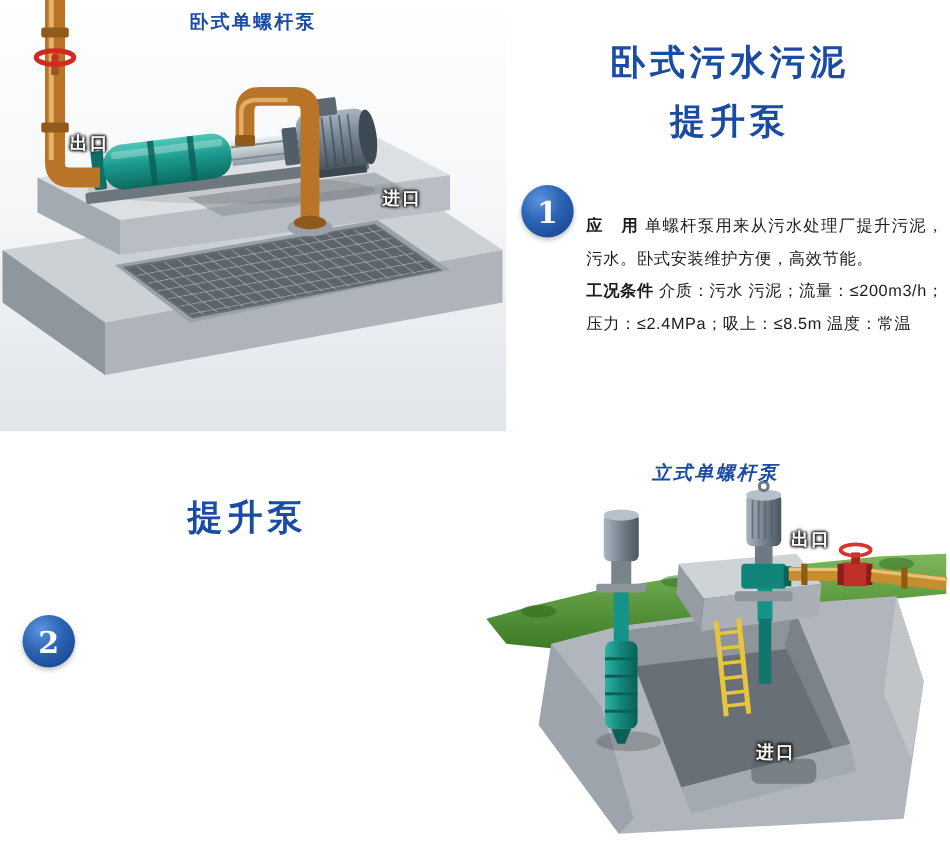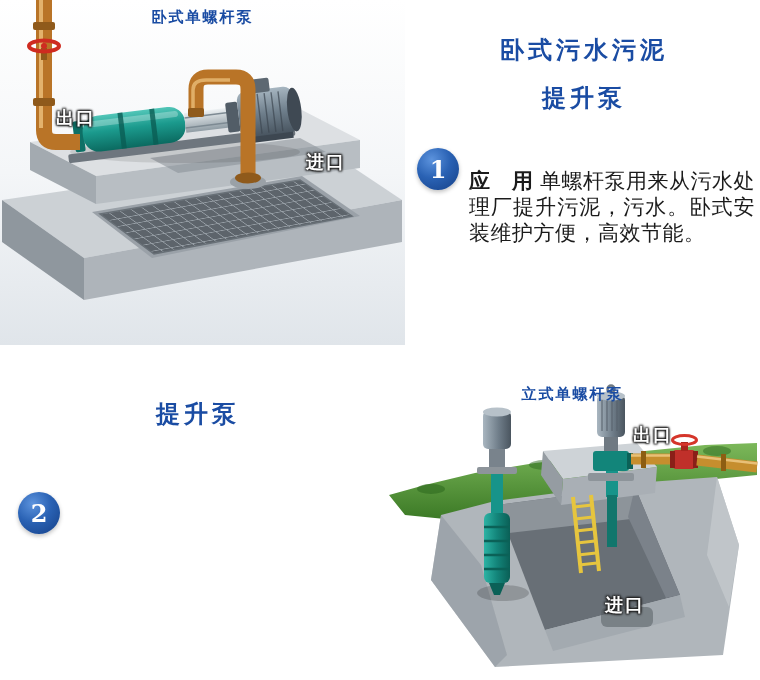--- a/index.html
+++ b/index.html
@@ -14,49 +14,49 @@
   .illus { position:absolute; }
   .illus svg { display:block; }
   .illus-h { left:0; top:0; width:405px; height:345px; }
   .illus-v { left:385px; top:355px; width:375px; height:325px; }
 
   .illus-title {
     position:absolute; left:0; width:100%; text-align:center;
     color:#1a4ca3; font-weight:bold; font-size:15px; letter-spacing:2px;
   }
   .illus-h .illus-title { top:8px; }
-  .illus-v .illus-title { top:30px; }
+  .illus-v .illus-title { top:14px;font-style:italic; }
 
   .pipe-label {
-    position:absolute; font-size:18px; font-weight:bold; color:#ffffff; letter-spacing:2px;
+    position:absolute; font-size:14px; font-weight:bold; color:#ffffff; letter-spacing:2px;
     text-shadow:-1px -1px 2px rgba(30,30,30,.95), 1px -1px 2px rgba(30,30,30,.95),
                 -1px 1px 2px rgba(30,30,30,.95), 1px 1px 2px rgba(30,30,30,.95);
   }
   .lbl-h-outlet { left:56px; top:106px; }
   .lbl-h-inlet  { left:306px; top:150px; }
   .lbl-v-outlet { left:248px; top:68px; }
   .lbl-v-inlet  { left:220px; top:238px; }
 
   
   .text-col { position:absolute; }
   .text-h { left:413px; top:34px; width:342px; }
   .text-v { left:12px;  top:398px; width:372px; }
 
   .sec-title {
     text-align:center; color:#1a4ca3; font-weight:bold;
-    font-size:24px; line-height:32px; letter-spacing:4px;
+    font-size:28px; line-height:32px; letter-spacing:4px;
   }
   .sec-title + .sec-title { margin-top:18px;font-family:Liberation Mono, monospace; }
 
   .body-block { position:relative; }
   .text-h .body-block { margin-top:52px; padding-left:56px; }
   .text-v .body-block { margin-top:10px;  padding-left:72px; }
 
   .body-block p {
-    font-size:21px; line-height:26px; color:#1b1b1b;
+    font-size:13px; line-height:26px; color:#1b1b1b;
     text-align:justify; letter-spacing:.5px; margin:0;
   }
   .body-block .lead { font-weight:bold; }
 
   .num-badge {
     position:absolute; width:42px; height:42px; border-radius:50%;
     background:radial-gradient(circle at 35% 28%, #5c93dd 0%, #2a62b4 45%, #143f86 100%);
     color:#fff; display:flex; align-items:center; justify-content:center;
     font-family:"DejaVu Serif", serif; font-size:24px; font-weight:bold;
     box-shadow:0 2px 4px rgba(0,0,0,.25);
@@ -164,20 +164,21 @@
     <div class="pipe-label lbl-h-outlet">出口</div>
     <div class="pipe-label lbl-h-inlet">进口</div>
   </div>
 
   <div class="text-col text-h">
     <h2 class="sec-title">卧式污水污泥</h2>
     <h2 class="sec-title">提升泵</h2>
     <div class="num-badge badge-h">1</div>
     <div class="body-block">
       <p><span class="lead">应　用</span> <span>单螺杆泵用来从污水处理厂提升污泥，污水。卧式安装维护方便，高效节能。</span></p>
+      <p><span class="lead">工况条件</span> <span>介质：污水 污泥；流量：≤200m3/h；压力：≤2.4MPa；吸上：≤8.5m 温度：常温</span></p>
     </div>
   </div>
 
   <div class="text-col text-v">
     <h2 class="sec-title">提升泵</h2>
     <div class="num-badge badge-v">2</div>
   </div>
 
   <div class="illus illus-v">
     <svg viewBox="0 0 375 325" width="375" height="325" xmlns="http://www.w3.org/2000/svg">

